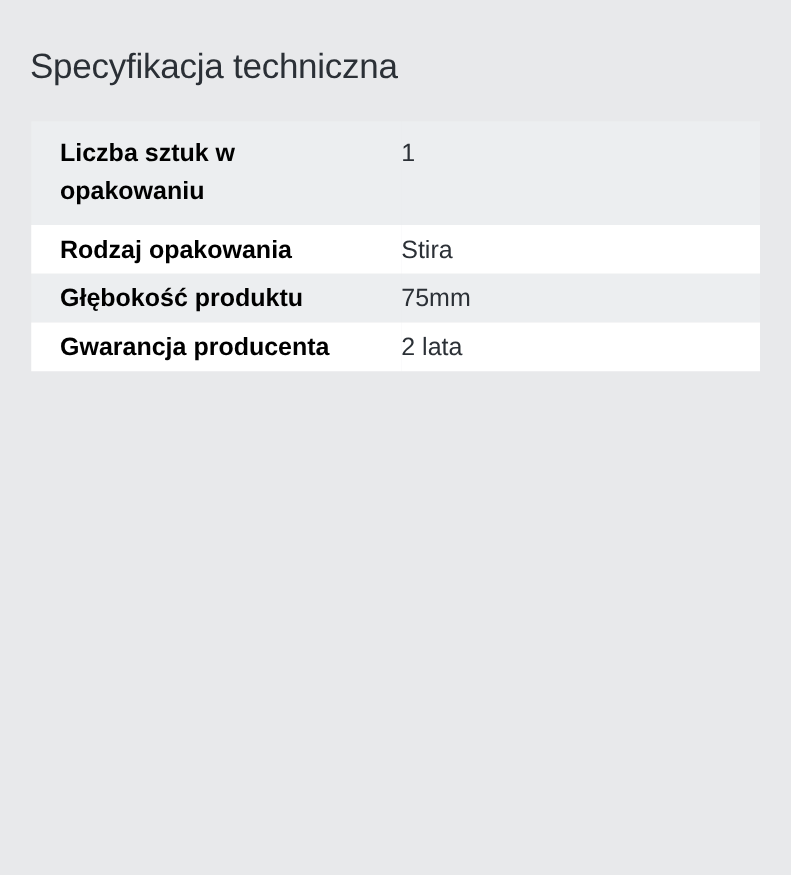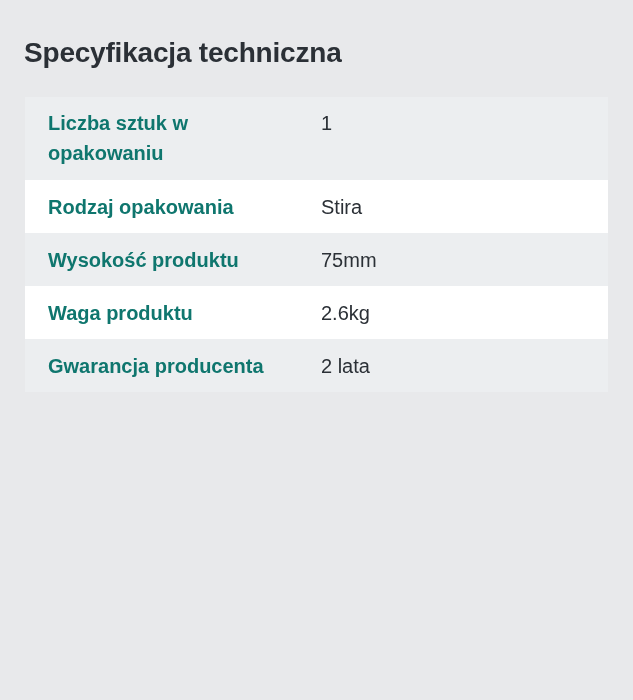--- a/index.html
+++ b/index.html
@@ -14,34 +14,34 @@
       position: relative;
       font-family: "Liberation Sans", "DejaVu Sans", sans-serif;
       color: #2b3036;
     }
     .title {
       position: absolute;
       left: 24px;
       top: 34px;
       margin: 0;
       font-size: 28px;
-      font-weight: bold;
+      font-weight: normal;
       letter-spacing: -0.2px;
       color: #2b3036;
       line-height: 38px;
     }
     .spec-table {
       position: absolute;
       left: 25px;
       top: 97px;
       width: 583px;
       border-collapse: collapse;
     }
     .spec-table tr {
-      height: 53px;
+      height: 39px;
     }
     .spec-table tr.multiline {
       height: 83px;
     }
     .spec-table tr:nth-child(odd) {
       background: #eceef0;
     }
     .spec-table tr:nth-child(even) {
       background: #ffffff;
     }
@@ -52,21 +52,21 @@
       line-height: 30px;
     }
     .spec-table tr.multiline td {
       vertical-align: top;
       padding-top: 11px;
     }
     .spec-table td.label {
       width: 273px;
       padding-left: 23px;
       font-weight: bold;
-      color: #0f766e;
+      color: #000000;
     }
     .spec-table td.label .label-text {
       display: block;
       width: 190px;
     }
     .spec-table tr:not(.multiline) td.label .label-text {
       width: auto;
     }
     .spec-table td.value {
       font-weight: normal;
@@ -87,29 +87,23 @@
       <td class="value">1</td>
     </tr>
     <tr>
       <td class="label">
           <span class="label-text">Rodzaj opakowania</span>
         </td>
       <td class="value">Stira</td>
     </tr>
     <tr>
       <td class="label">
-          <span class="label-text">Wysokość produktu</span>
+          <span class="label-text">Głębokość produktu</span>
         </td>
       <td class="value">75mm</td>
-    </tr>
-    <tr>
-      <td class="label">
-          <span class="label-text">Waga produktu</span>
-        </td>
-      <td class="value">2.6kg</td>
     </tr>
     <tr>
       <td class="label">
           <span class="label-text">Gwarancja producenta</span>
         </td>
       <td class="value">2 lata</td>
     </tr>
   </tbody>
 </table>
 

